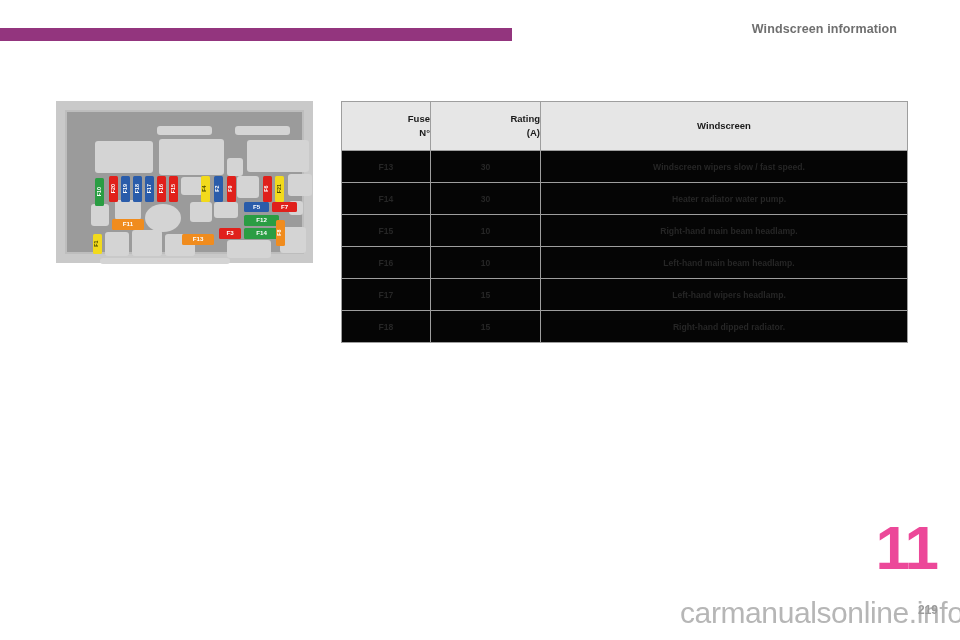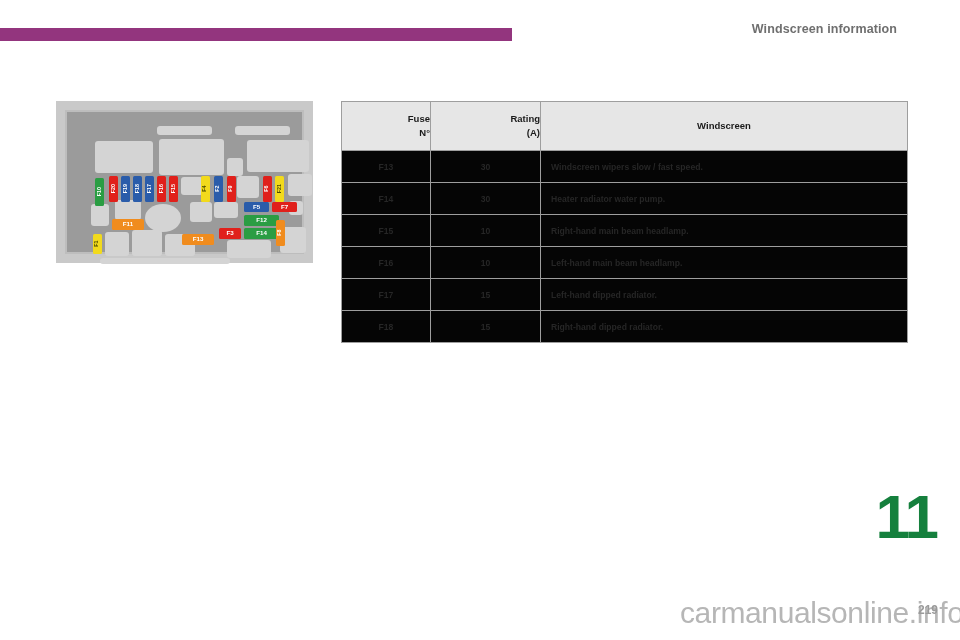--- a/index.html
+++ b/index.html
@@ -33,24 +33,24 @@
     font-weight: bold;
     color: #6f6f6f;
     letter-spacing: 0.1px;
     white-space: nowrap;
   }
 
   
   .chapter-number {
     position: absolute;
     right: 23px;
-    top: 486px;
+    top: 517px;
     font-size: 62px;
     font-weight: bold;
-    color: #15803d;
+    color: #ec4899;
     letter-spacing: -2px;
     line-height: 1;
   }
 
   
   .watermark {
     position: absolute;
     left: 680px;
     top: 596px;
     font-size: 30px;
@@ -150,21 +150,21 @@
   }
   .fuse-table tbody td {
     background: #050505;
     color: #262626;
     font-size: 8.6px;
     font-weight: bold;
     height: 32px;
   }
   .col-fuse   { width: 89px; text-align: center; }
   .col-rating { width: 110px; text-align: center; }
-  .col-func   { width: 367px; text-align: left; padding-left: 10px !important; }
+  .col-func   { width: 367px; text-align: center; padding-left: 10px !important; }
 </style>
 </head>
 <body>
 
 <div class="header-bar"></div>
 <div class="header-title">Windscreen information</div>
 
 <div class="fusebox">
   <div class="fusebox-inner" id="fusebox-inner">
       <div class="relay" style="left: 90px; top: 14px; width: 55px; height: 9px;"></div>
@@ -285,21 +285,21 @@
         <td class="col-func">Right-hand main beam headlamp.</td>
       </tr>
       <tr>
         <td class="col-fuse">F16</td>
         <td class="col-rating">10</td>
         <td class="col-func">Left-hand main beam headlamp.</td>
       </tr>
       <tr>
         <td class="col-fuse">F17</td>
         <td class="col-rating">15</td>
-        <td class="col-func">Left-hand dipped radiator.</td>
+        <td class="col-func">Left-hand wipers headlamp.</td>
       </tr>
       <tr>
         <td class="col-fuse">F18</td>
         <td class="col-rating">15</td>
         <td class="col-func">Right-hand dipped radiator.</td>
       </tr>
     </tbody>
 </table>
 
 <div class="chapter-number">11</div>

